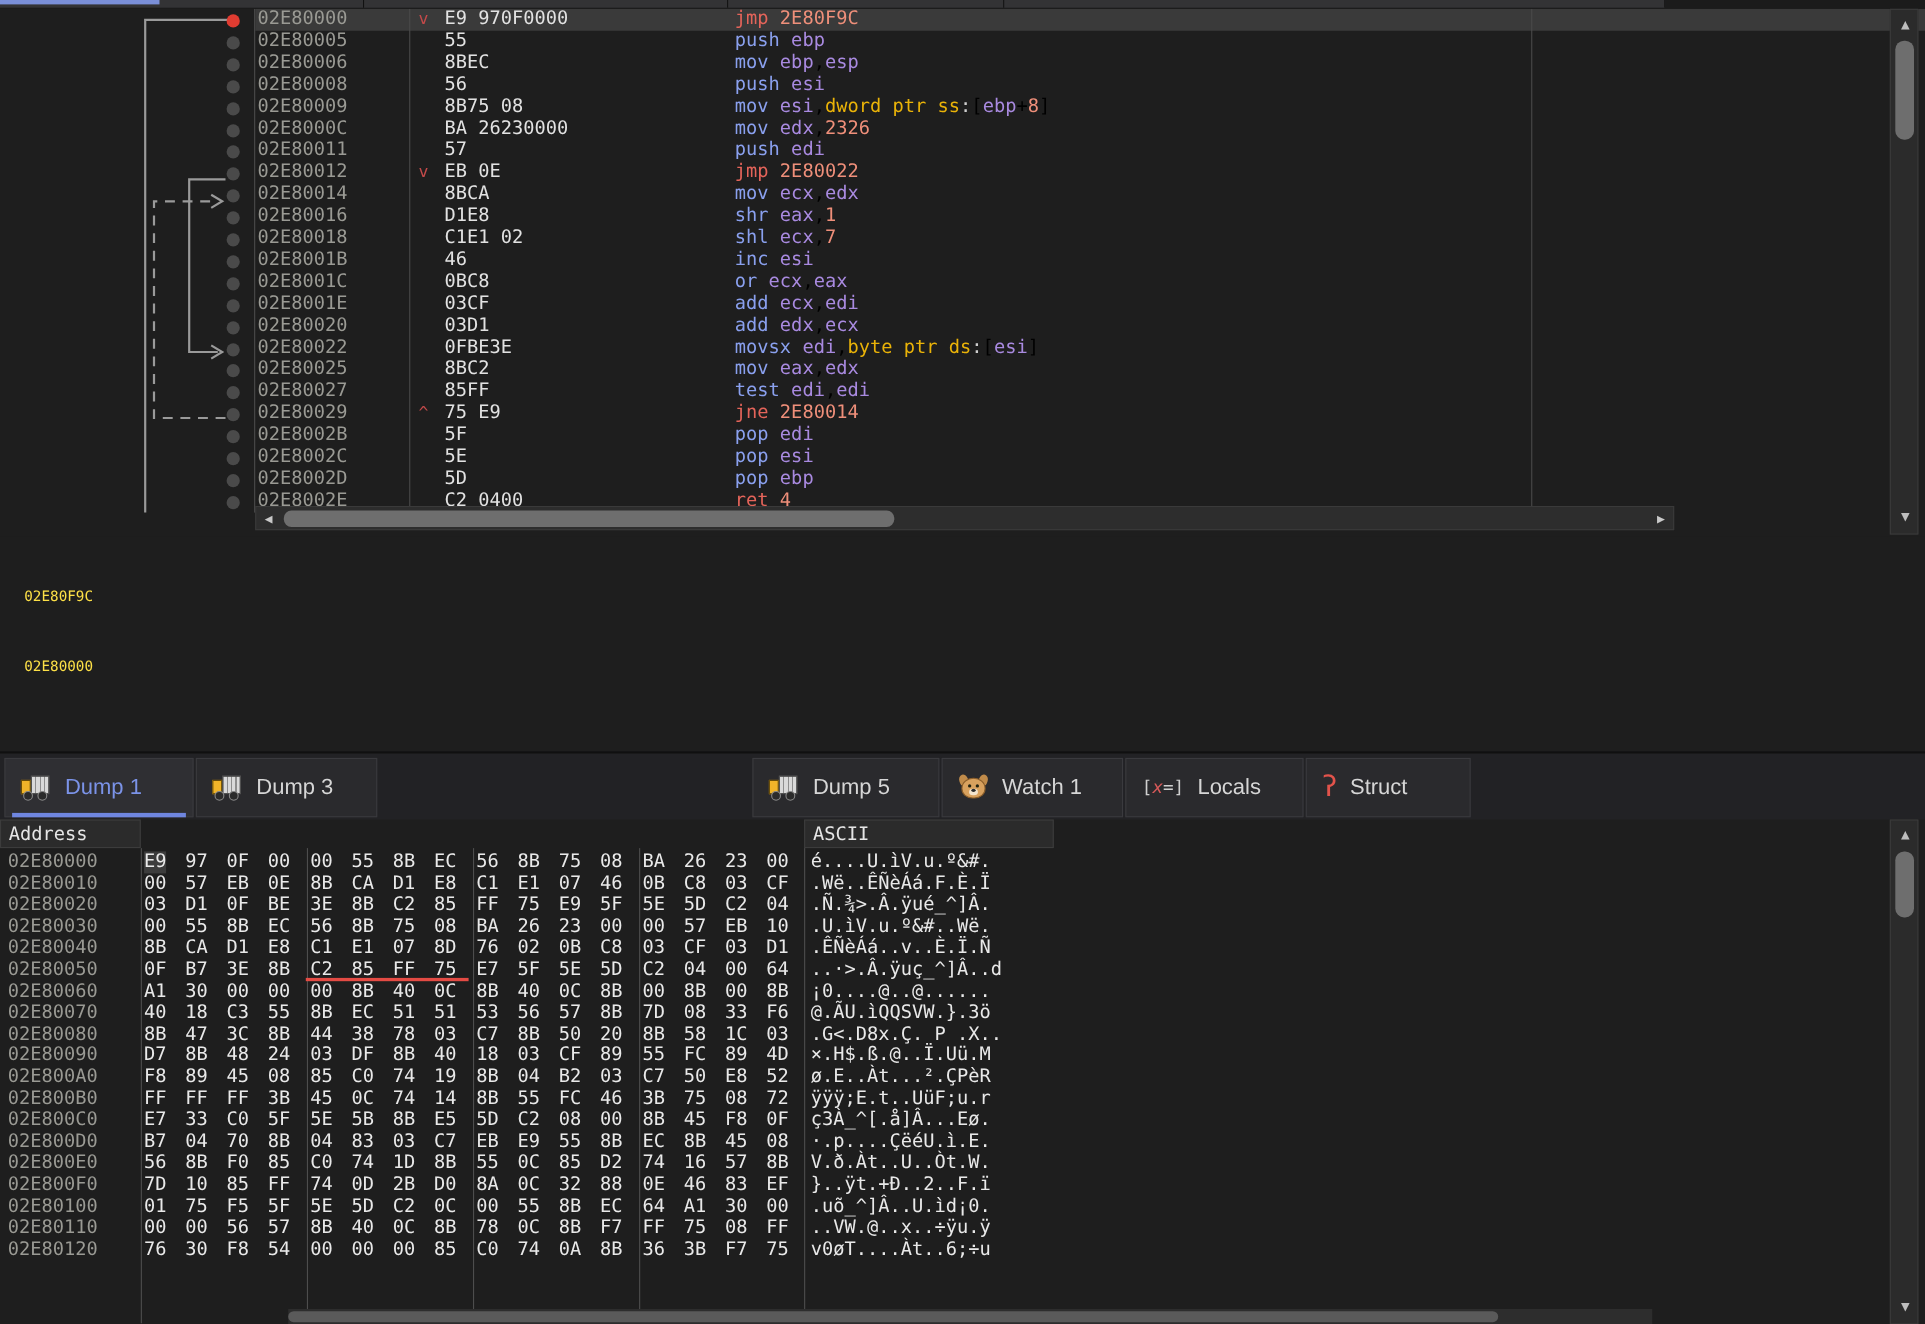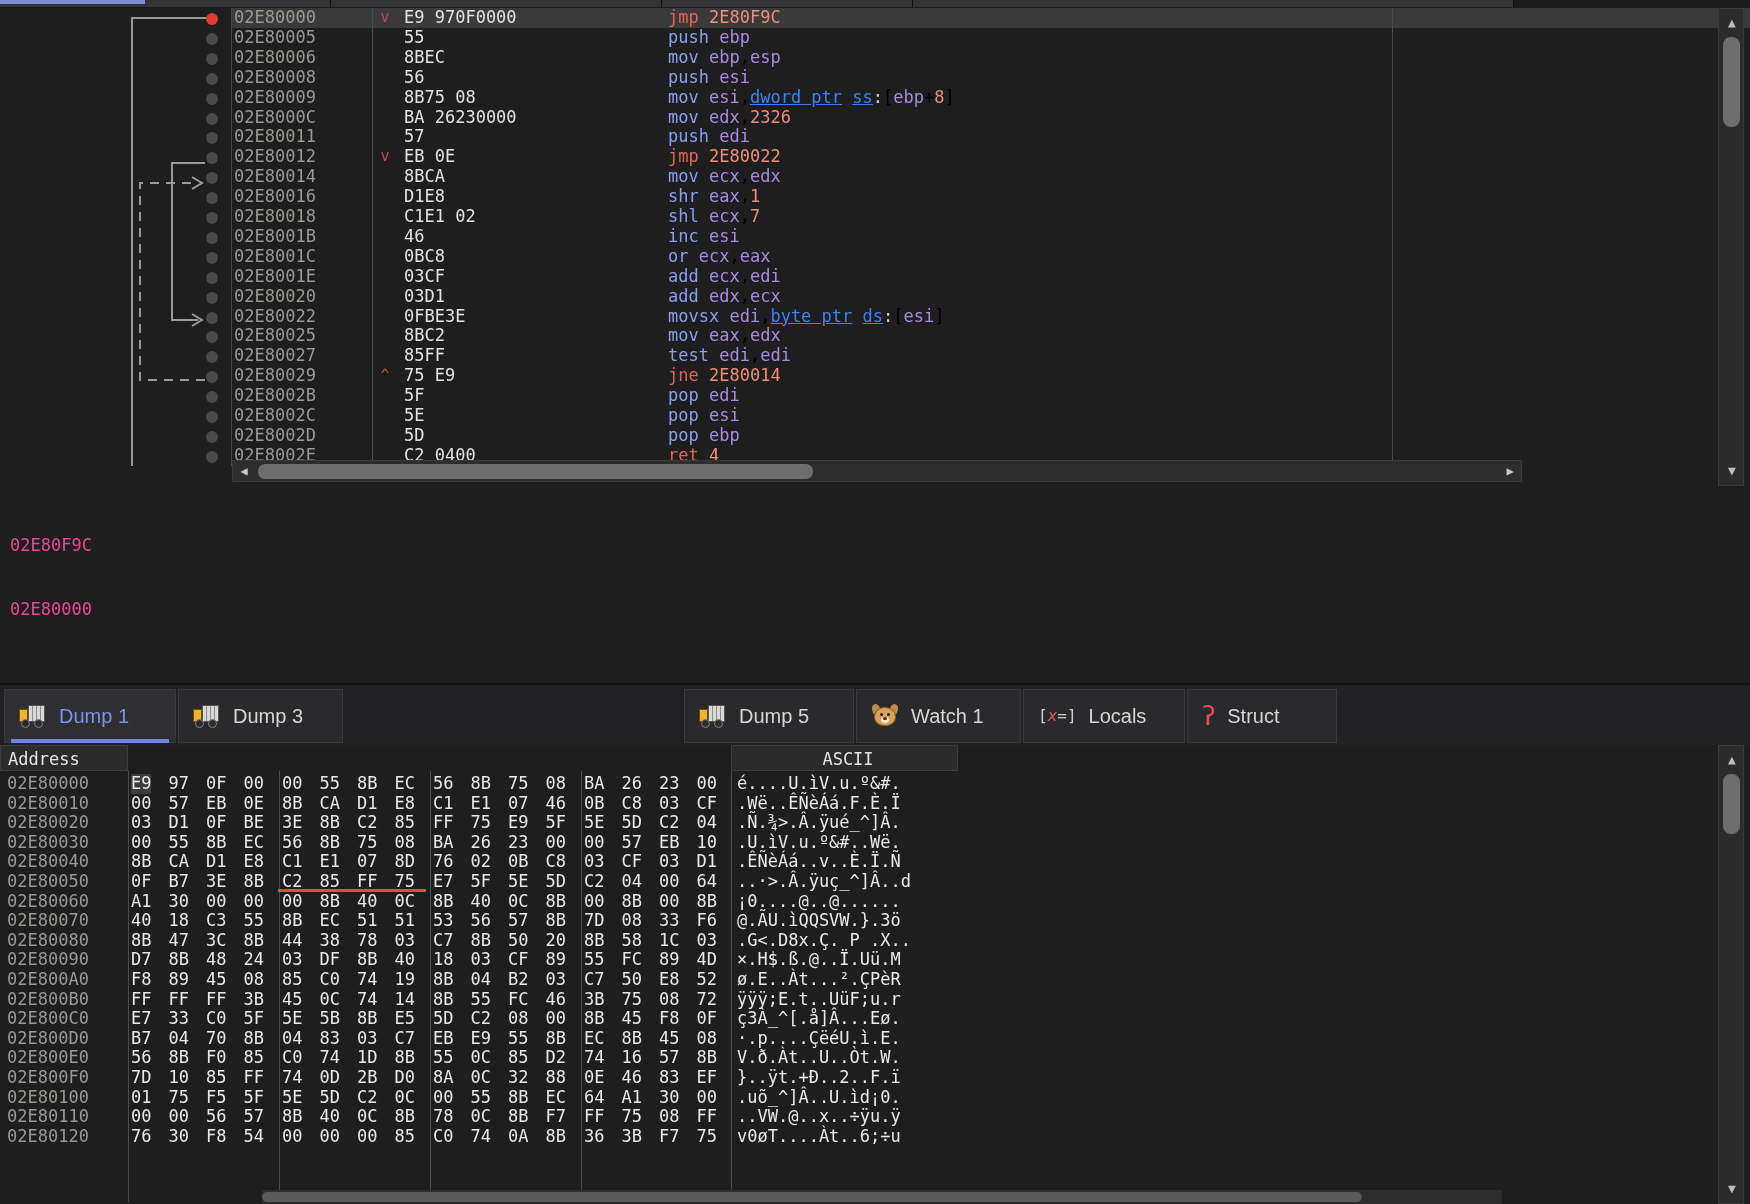--- a/index.html
+++ b/index.html
@@ -20,42 +20,42 @@
   .drow.sel{background:#3a3a3a;}
   .c-addr{position:absolute;left:2px;width:130px;color:#9a9a94;}
   .c-arrow{position:absolute;left:142px;width:22px;text-align:center;color:#c34a4a;font-size:15px;}
   .c-bytes{position:absolute;left:172px;width:290px;color:#e2e2e2;}
   .c-dis{position:absolute;left:436px;white-space:pre;}
 
   .mn{color:#8aa0ee;}     
   .mnj{color:#e4645a;}    
   .reg{color:#a98ae0;}
   .num{color:#ef8f7a;}
-  .pt{color:#3b82f6;text-decoration:underline;}
+  .pt{color:#eab308;}
   .sep{color:#cfcfcf;}
 
   .vline{position:absolute;background:#4a4a4a;width:1px;top:0;height:458px;}
 
   
   .hscroll{position:absolute;left:232px;top:460px;width:1290px;height:22px;background:#2d2d2d;border:1px solid #3a3a3a;box-sizing:border-box;}
   .hscroll .thumb{position:absolute;left:25px;top:3px;width:555px;height:15px;background:#6e6e6e;border-radius:7px;}
   .hscroll .ar{position:absolute;top:3px;width:14px;height:15px;color:#c9c9c9;font-size:12px;line-height:15px;text-align:center;}
   .hscroll .ar.l{left:4px;}
   .hscroll .ar.r{right:4px;}
 
   
   .vscroll{position:absolute;right:6px;top:8px;width:26px;height:478px;background:#2b2b2b;border:1px solid #3a3a3a;box-sizing:border-box;}
   .vscroll .thumb{position:absolute;left:4px;top:28px;width:17px;height:90px;background:#6e6e6e;border-radius:8px;}
   .vscroll .ar{position:absolute;left:5px;width:16px;height:16px;color:#bdbdbd;font-size:13px;text-align:center;line-height:16px;}
   .vscroll .ar.up{top:6px;}
   .vscroll .ar.dn{bottom:6px;}
 
   
   .midpane{position:absolute;left:0;top:488px;width:1750px;height:192px;background:#1e1e1e;}
-  .midline{position:absolute;left:10px;color:#ec4899;font-size:17px;}
+  .midline{position:absolute;left:22px;color:#fde047;font-size:13px;}
   .midline.a{top:47px;}
   .midline.b{top:111px;}
 
   
   .tabbar{position:absolute;left:0;top:683px;width:1750px;height:62px;background:#222225;border-top:2px solid #101010;}
   .tab{position:absolute;top:4px;height:54px;background:#2a2a2d;border:1px solid #3a3a3e;box-sizing:border-box;
        display:flex;align-items:center;gap:12px;padding:0 14px;color:#d6d6d6;font-family:"Liberation Sans",sans-serif;font-size:20px;}
   .tab.active{background:#2f2f33;color:#7b93e8;}
   .tab.active .tabbottom{position:absolute;left:6px;right:6px;bottom:-1px;height:4px;background:#6f86e0;}
   .ico{width:28px;height:26px;position:relative;flex:0 0 28px;}
@@ -249,21 +249,21 @@
       </div>
       <div class="tab" style="left: 1187px; width: 150px;">
         <span class="ico-struct" style="font-family: &quot;DejaVu Sans&quot;, sans-serif;">ʕ</span>
         <span>Struct</span>
       </div>
     </div>
 
   <div class="dump">
     <div class="dumphdr">
       <div class="hdrcell" style="left:0;width:128px;">Address</div>
-      <div class="hdrcell" style="left:731px;width:227px;text-align:center;">ASCII</div>
+      <div class="hdrcell" style="left:731px;width:227px;">ASCII</div>
     </div>
     <div id="hex-rows">
         <div class="gsep" style="left: 128px; top: 26px; height: 432px;"></div>
         <div class="gsep" style="left: 279px; top: 26px; height: 432px;"></div>
         <div class="gsep" style="left: 430px; top: 26px; height: 432px;"></div>
         <div class="gsep" style="left: 581px; top: 26px; height: 432px;"></div>
         <div class="gsep" style="left: 731px; top: 26px; height: 432px;"></div>
         <div class="hrow" style="top: 29px;"><span class="hx-addr">02E80000</span><span class="hx-group hx-first" style="left:131px;">E9</span><span class="hx-group" style="left:168.5px;">97</span><span class="hx-group" style="left:206px;">0F</span><span class="hx-group" style="left:243.5px;">00</span><span class="hx-group" style="left:282px;">00</span><span class="hx-group" style="left:319.5px;">55</span><span class="hx-group" style="left:357px;">8B</span><span class="hx-group" style="left:394.5px;">EC</span><span class="hx-group" style="left:433px;">56</span><span class="hx-group" style="left:470.5px;">8B</span><span class="hx-group" style="left:508px;">75</span><span class="hx-group" style="left:545.5px;">08</span><span class="hx-group" style="left:584px;">BA</span><span class="hx-group" style="left:621.5px;">26</span><span class="hx-group" style="left:659px;">23</span><span class="hx-group" style="left:696.5px;">00</span><span class="hx-ascii">é....U.ìV.u.º&amp;#.</span></div>
         <div class="hrow" style="top: 48.6px;"><span class="hx-addr">02E80010</span><span class="hx-group" style="left:131px;">00</span><span class="hx-group" style="left:168.5px;">57</span><span class="hx-group" style="left:206px;">EB</span><span class="hx-group" style="left:243.5px;">0E</span><span class="hx-group" style="left:282px;">8B</span><span class="hx-group" style="left:319.5px;">CA</span><span class="hx-group" style="left:357px;">D1</span><span class="hx-group" style="left:394.5px;">E8</span><span class="hx-group" style="left:433px;">C1</span><span class="hx-group" style="left:470.5px;">E1</span><span class="hx-group" style="left:508px;">07</span><span class="hx-group" style="left:545.5px;">46</span><span class="hx-group" style="left:584px;">0B</span><span class="hx-group" style="left:621.5px;">C8</span><span class="hx-group" style="left:659px;">03</span><span class="hx-group" style="left:696.5px;">CF</span><span class="hx-ascii">.Wë..ÊÑèÁá.F.È.Ï</span></div>
         <div class="hrow" style="top: 68.2px;"><span class="hx-addr">02E80020</span><span class="hx-group" style="left:131px;">03</span><span class="hx-group" style="left:168.5px;">D1</span><span class="hx-group" style="left:206px;">0F</span><span class="hx-group" style="left:243.5px;">BE</span><span class="hx-group" style="left:282px;">3E</span><span class="hx-group" style="left:319.5px;">8B</span><span class="hx-group" style="left:357px;">C2</span><span class="hx-group" style="left:394.5px;">85</span><span class="hx-group" style="left:433px;">FF</span><span class="hx-group" style="left:470.5px;">75</span><span class="hx-group" style="left:508px;">E9</span><span class="hx-group" style="left:545.5px;">5F</span><span class="hx-group" style="left:584px;">5E</span><span class="hx-group" style="left:621.5px;">5D</span><span class="hx-group" style="left:659px;">C2</span><span class="hx-group" style="left:696.5px;">04</span><span class="hx-ascii">.Ñ.¾&gt;.Â.ÿué_^]Â.</span></div>

